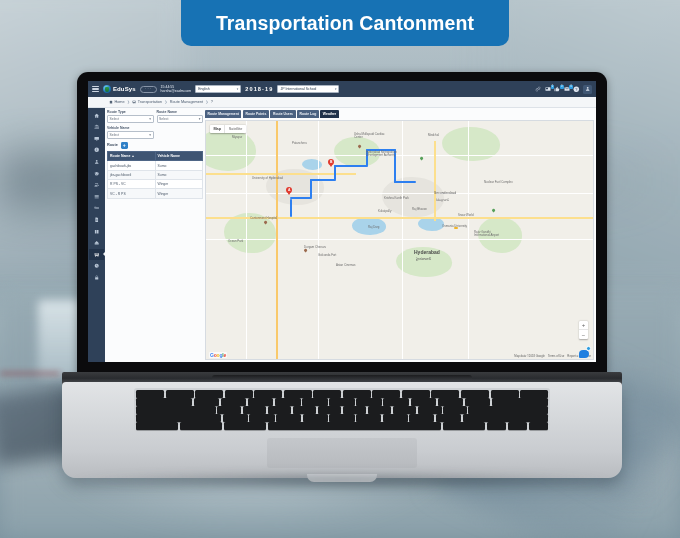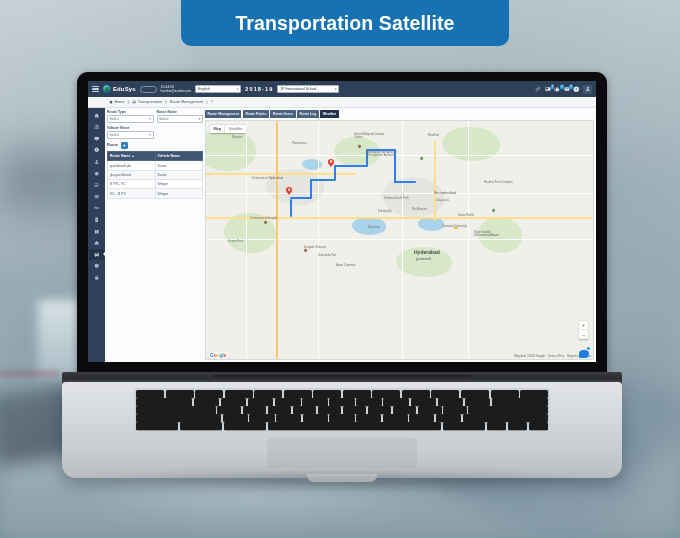--- a/index.html
+++ b/index.html
@@ -335,21 +335,21 @@
   <div class="bg-table"></div>
   <div class="bg-sheen"></div>
   <div class="bg-paper"></div>
   <div class="bg-glass"></div>
   <div class="bg-diag1"></div>
   <div class="bg-diag2"></div>
   <div class="bg-redline"></div>
 </div>
 
 <div class="banner">
-  <span class="banner-text">Transportation Satellite</span>
+  <span class="banner-text">Transportation Cantonment</span>
 </div>
 
 <div class="laptop">
 
   <div class="lid">
     <div class="screen">
 
       <div class="app">
 
         <div class="topbar">

